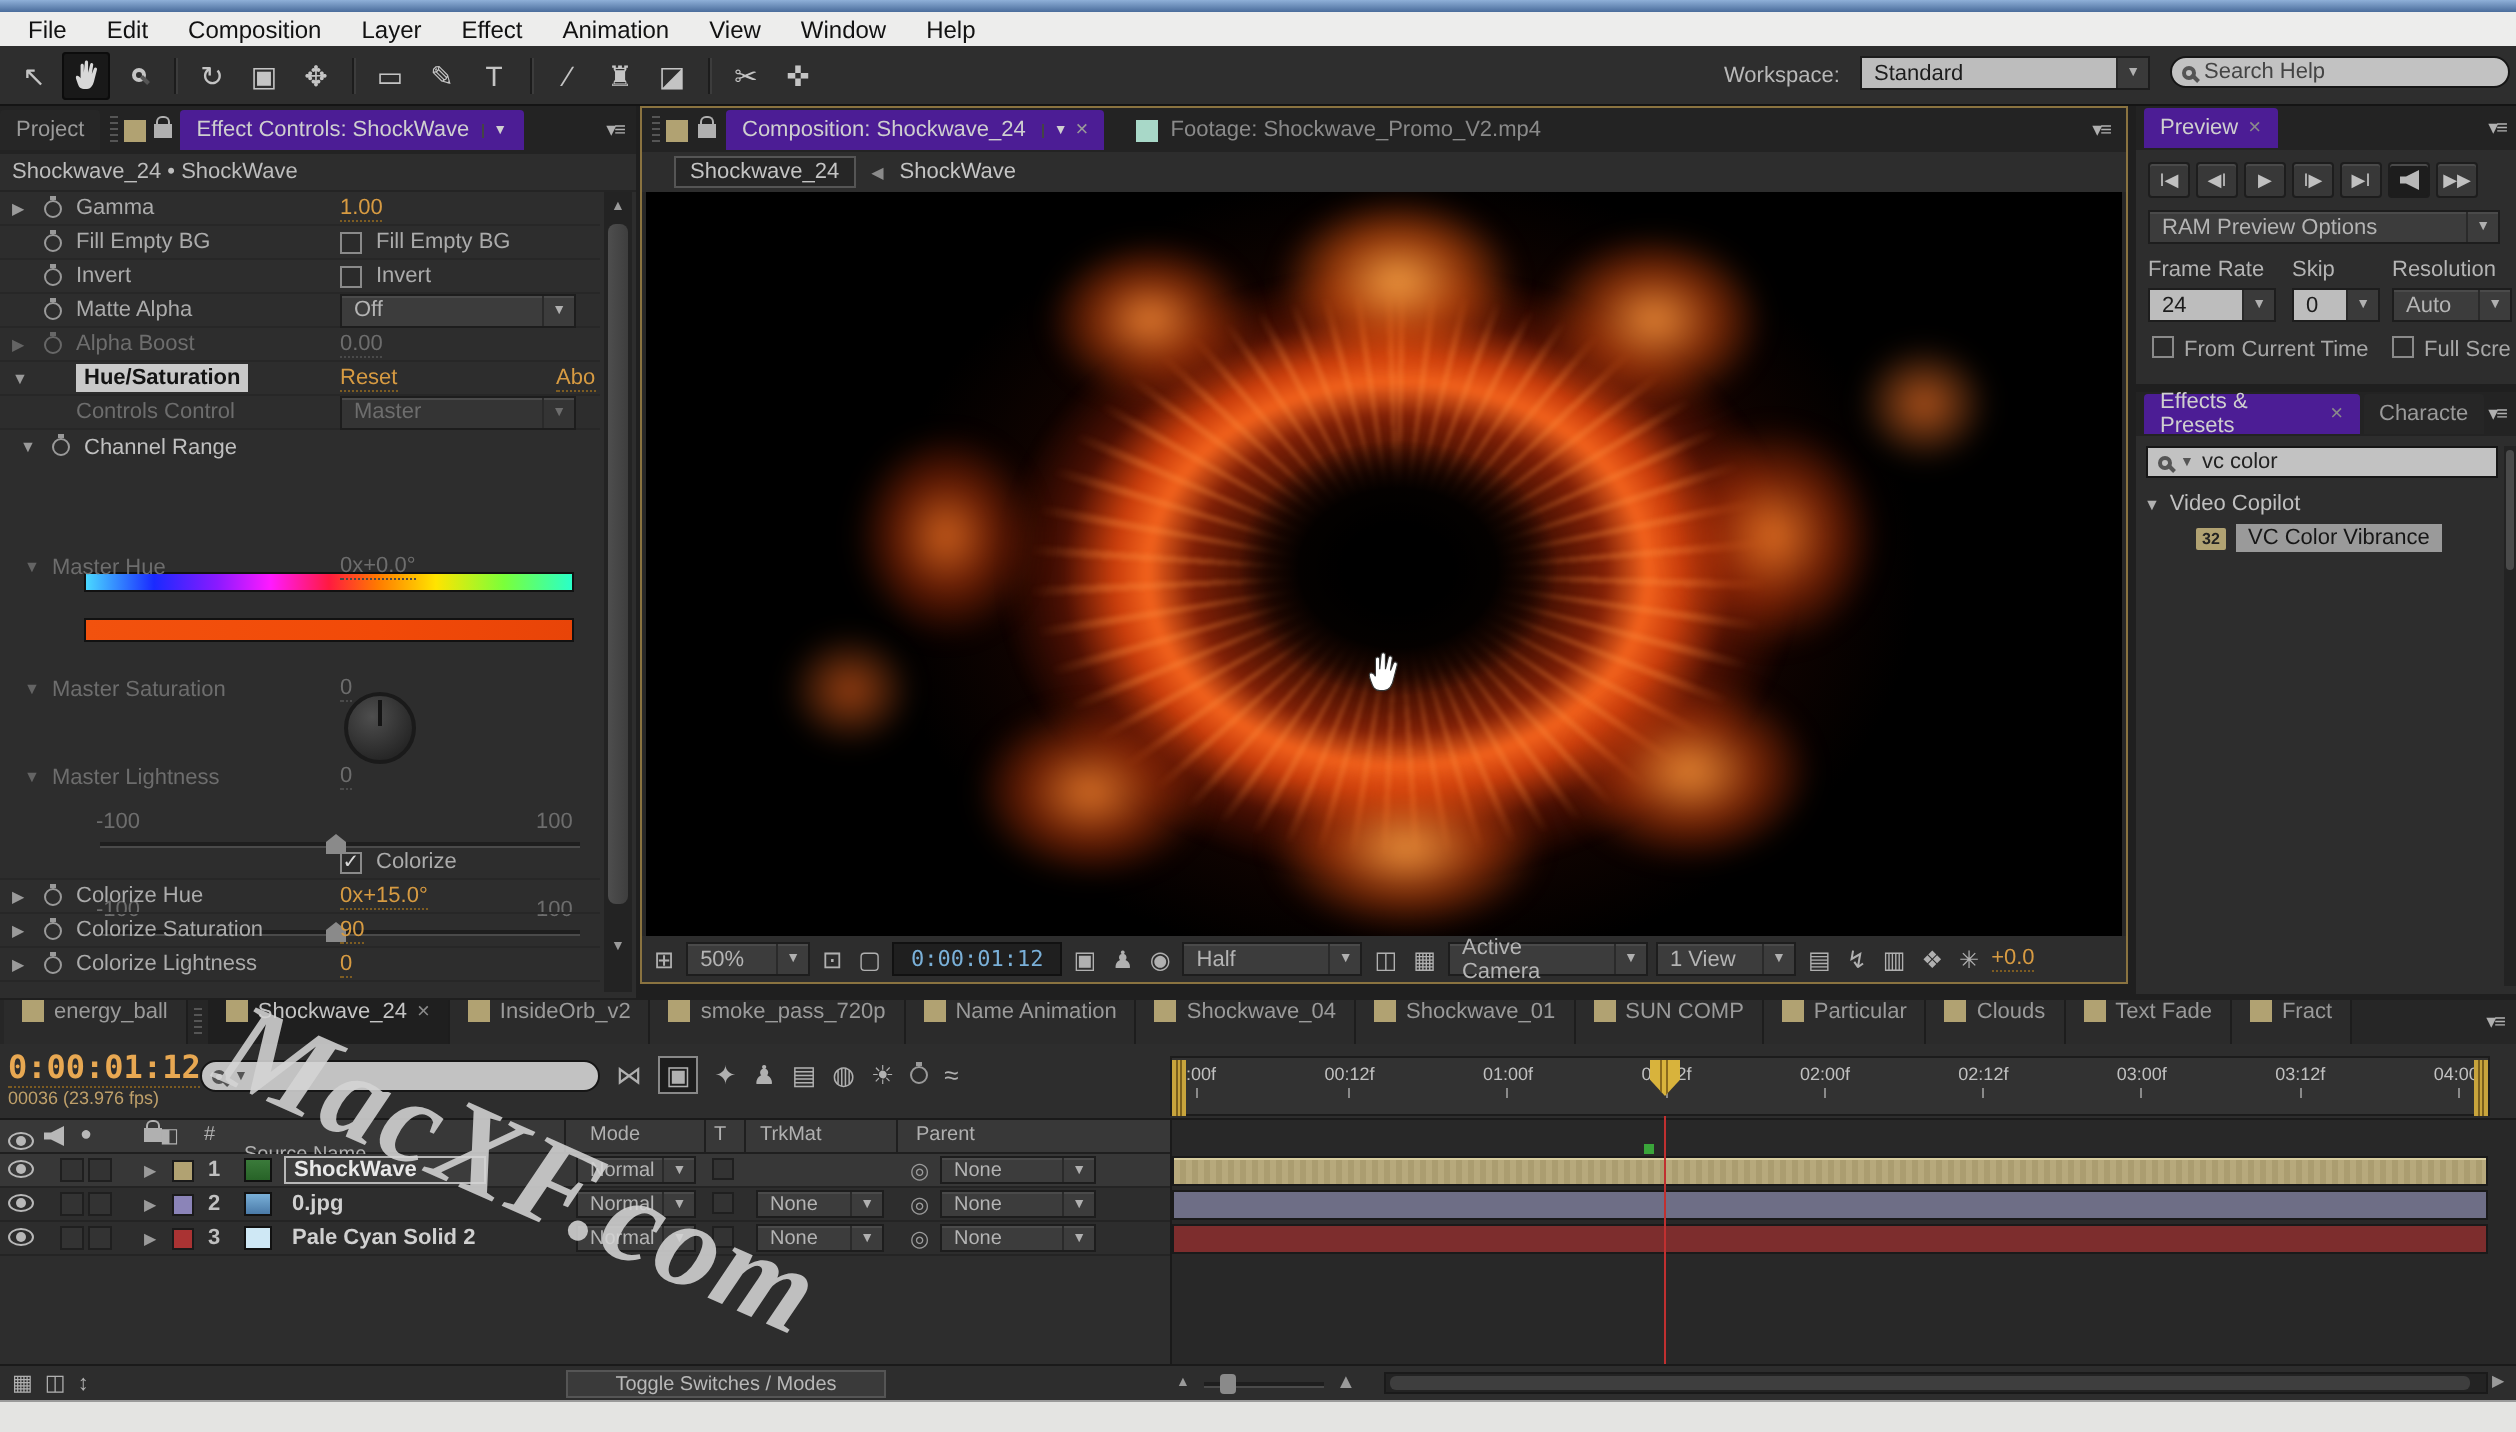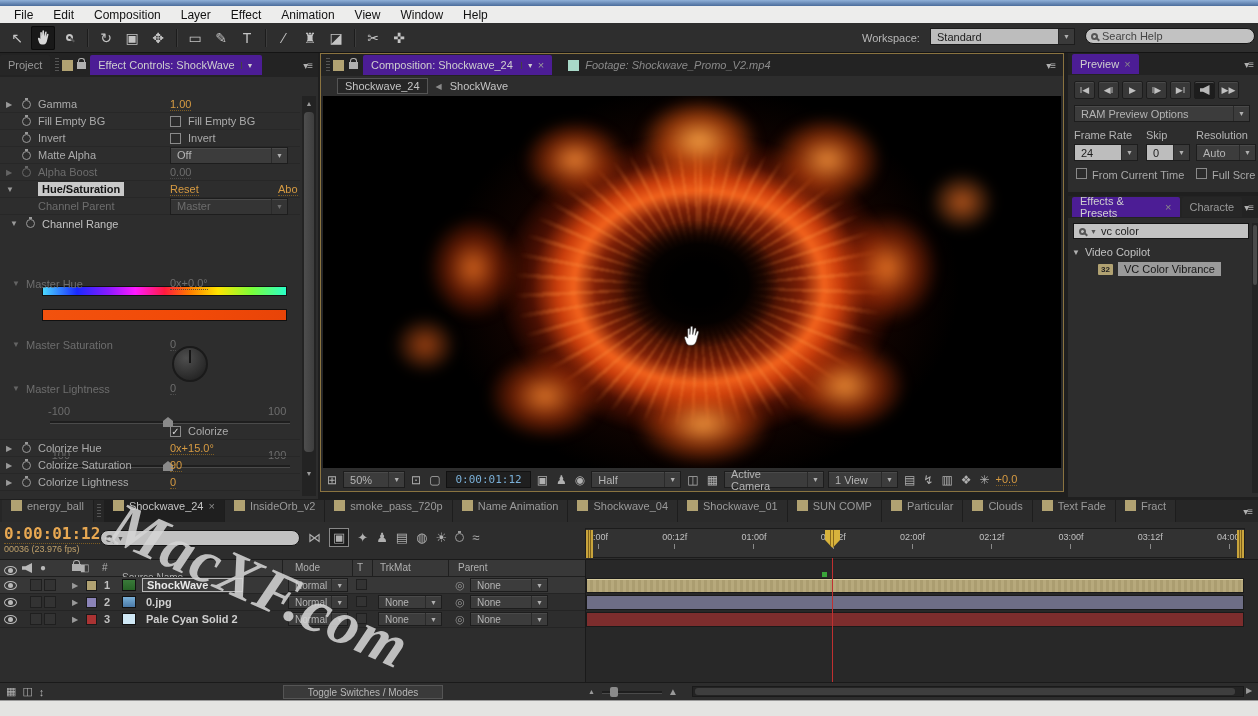--- a/index.html
+++ b/index.html
@@ -206,20 +206,21 @@
       <span class="tab">Project</span>
       <span class="grip"></span>
       <span class="swatch" style="background:#b1a272;"></span>
       <span class="lockic" style="margin:0 4px;"></span>
       <span class="tab active">
         <span>Effect Controls: ShockWave</span>
         <span style="font-size:7px; margin-left:6px; border-left:1px solid #444; padding-left:5px;">▼</span>
       </span>
       <span class="pmenu" style="margin-left:auto; padding-right:6px;">▾≡</span>
     </div>
+    <div id="ec-breadcrumb">Shockwave_24 • ShockWave</div>
 
     <div class="ec-row" style="top:43px;">
       <span class="ec-arrow">▶</span>
       <span class="ec-sw sw"></span>
       <span class="ec-label">Gamma</span>
       <span class="ec-val">1.00</span>
     </div>
     <div class="ec-row" style="top:60px;">
       <span class="ec-sw sw"></span>
       <span class="ec-label">Fill Empty BG</span>
@@ -247,21 +248,21 @@
       <span class="ec-val dim">0.00</span>
     </div>
     <div class="ec-row" style="top:128px;">
       <span class="ec-arrow">▼</span>
       <span style="position:absolute; left:18px; font-style:italic; font-weight:bold; color:#c8c8c8;margin-left:48px;">fx</span>
       <span style="position:absolute; left:38px; background:#c9c9c9; color:#141414; font-weight:bold; padding:1px 4px;">Hue/Saturation</span>
       <span class="orange-link" style="position:absolute; left:170px;">Reset</span>
       <span class="orange-link" style="position:absolute; left:278px;">Abo</span>
     </div>
     <div class="ec-row" style="top:145px;">
-      <span class="ec-label dim">Channel Parent</span>
+      <span class="ec-label dim">Controls Control</span>
       <div class="dd disabled" style="position:absolute; left:170px; width:118px;">
         <span>Master</span>
         <span class="arr" style="color:#6d6d6d;">▼</span>
       </div>
     </div>
     <div class="ec-row" style="top:162px; border-bottom:none;">
       <span class="ec-arrow" style="left:10px;">▼</span>
       <span class="ec-sw sw" style="left:26px;"></span>
       <span class="ec-label" style="left:42px; color:#c0c0c0;">Channel Range</span>
     </div>
@@ -336,21 +337,21 @@
     <div id="comp-tabbar">
       <span class="grip"></span>
       <span class="swatch" style="background:#b1a272;"></span>
       <span class="lockic" style="margin:0 5px;"></span>
       <span class="tab active">
         <span>Composition: Shockwave_24</span>
         <span style="font-size:7px; margin:0 4px 0 8px; border-left:1px solid #444; padding-left:5px;">▼</span>
         <span style="color:#9a9a9a;">×</span>
       </span>
       <span class="swatch" style="background:#a8d8c8; margin:0 6px 0 14px;"></span>
-      <span style="color:#8a8a8a;font-style:italic;">Footage: Shockwave_Promo_V2.mp4</span>
+      <span style="color:#8a8a8a;">Footage: Shockwave_Promo_V2.mp4</span>
       <span class="pmenu" style="margin-left:auto; padding-right:8px;">▾≡</span>
     </div>
     <div id="comp-breadcrumb">
       <span style="border:1px solid #555; background:#262626; padding:1px 7px;">Shockwave_24</span>
       <span style="margin:0 8px; font-size:8px; color:#8a8a8a;">◀</span>
       <span>ShockWave</span>
     </div>
 
     <div id="comp-viewer">
 

